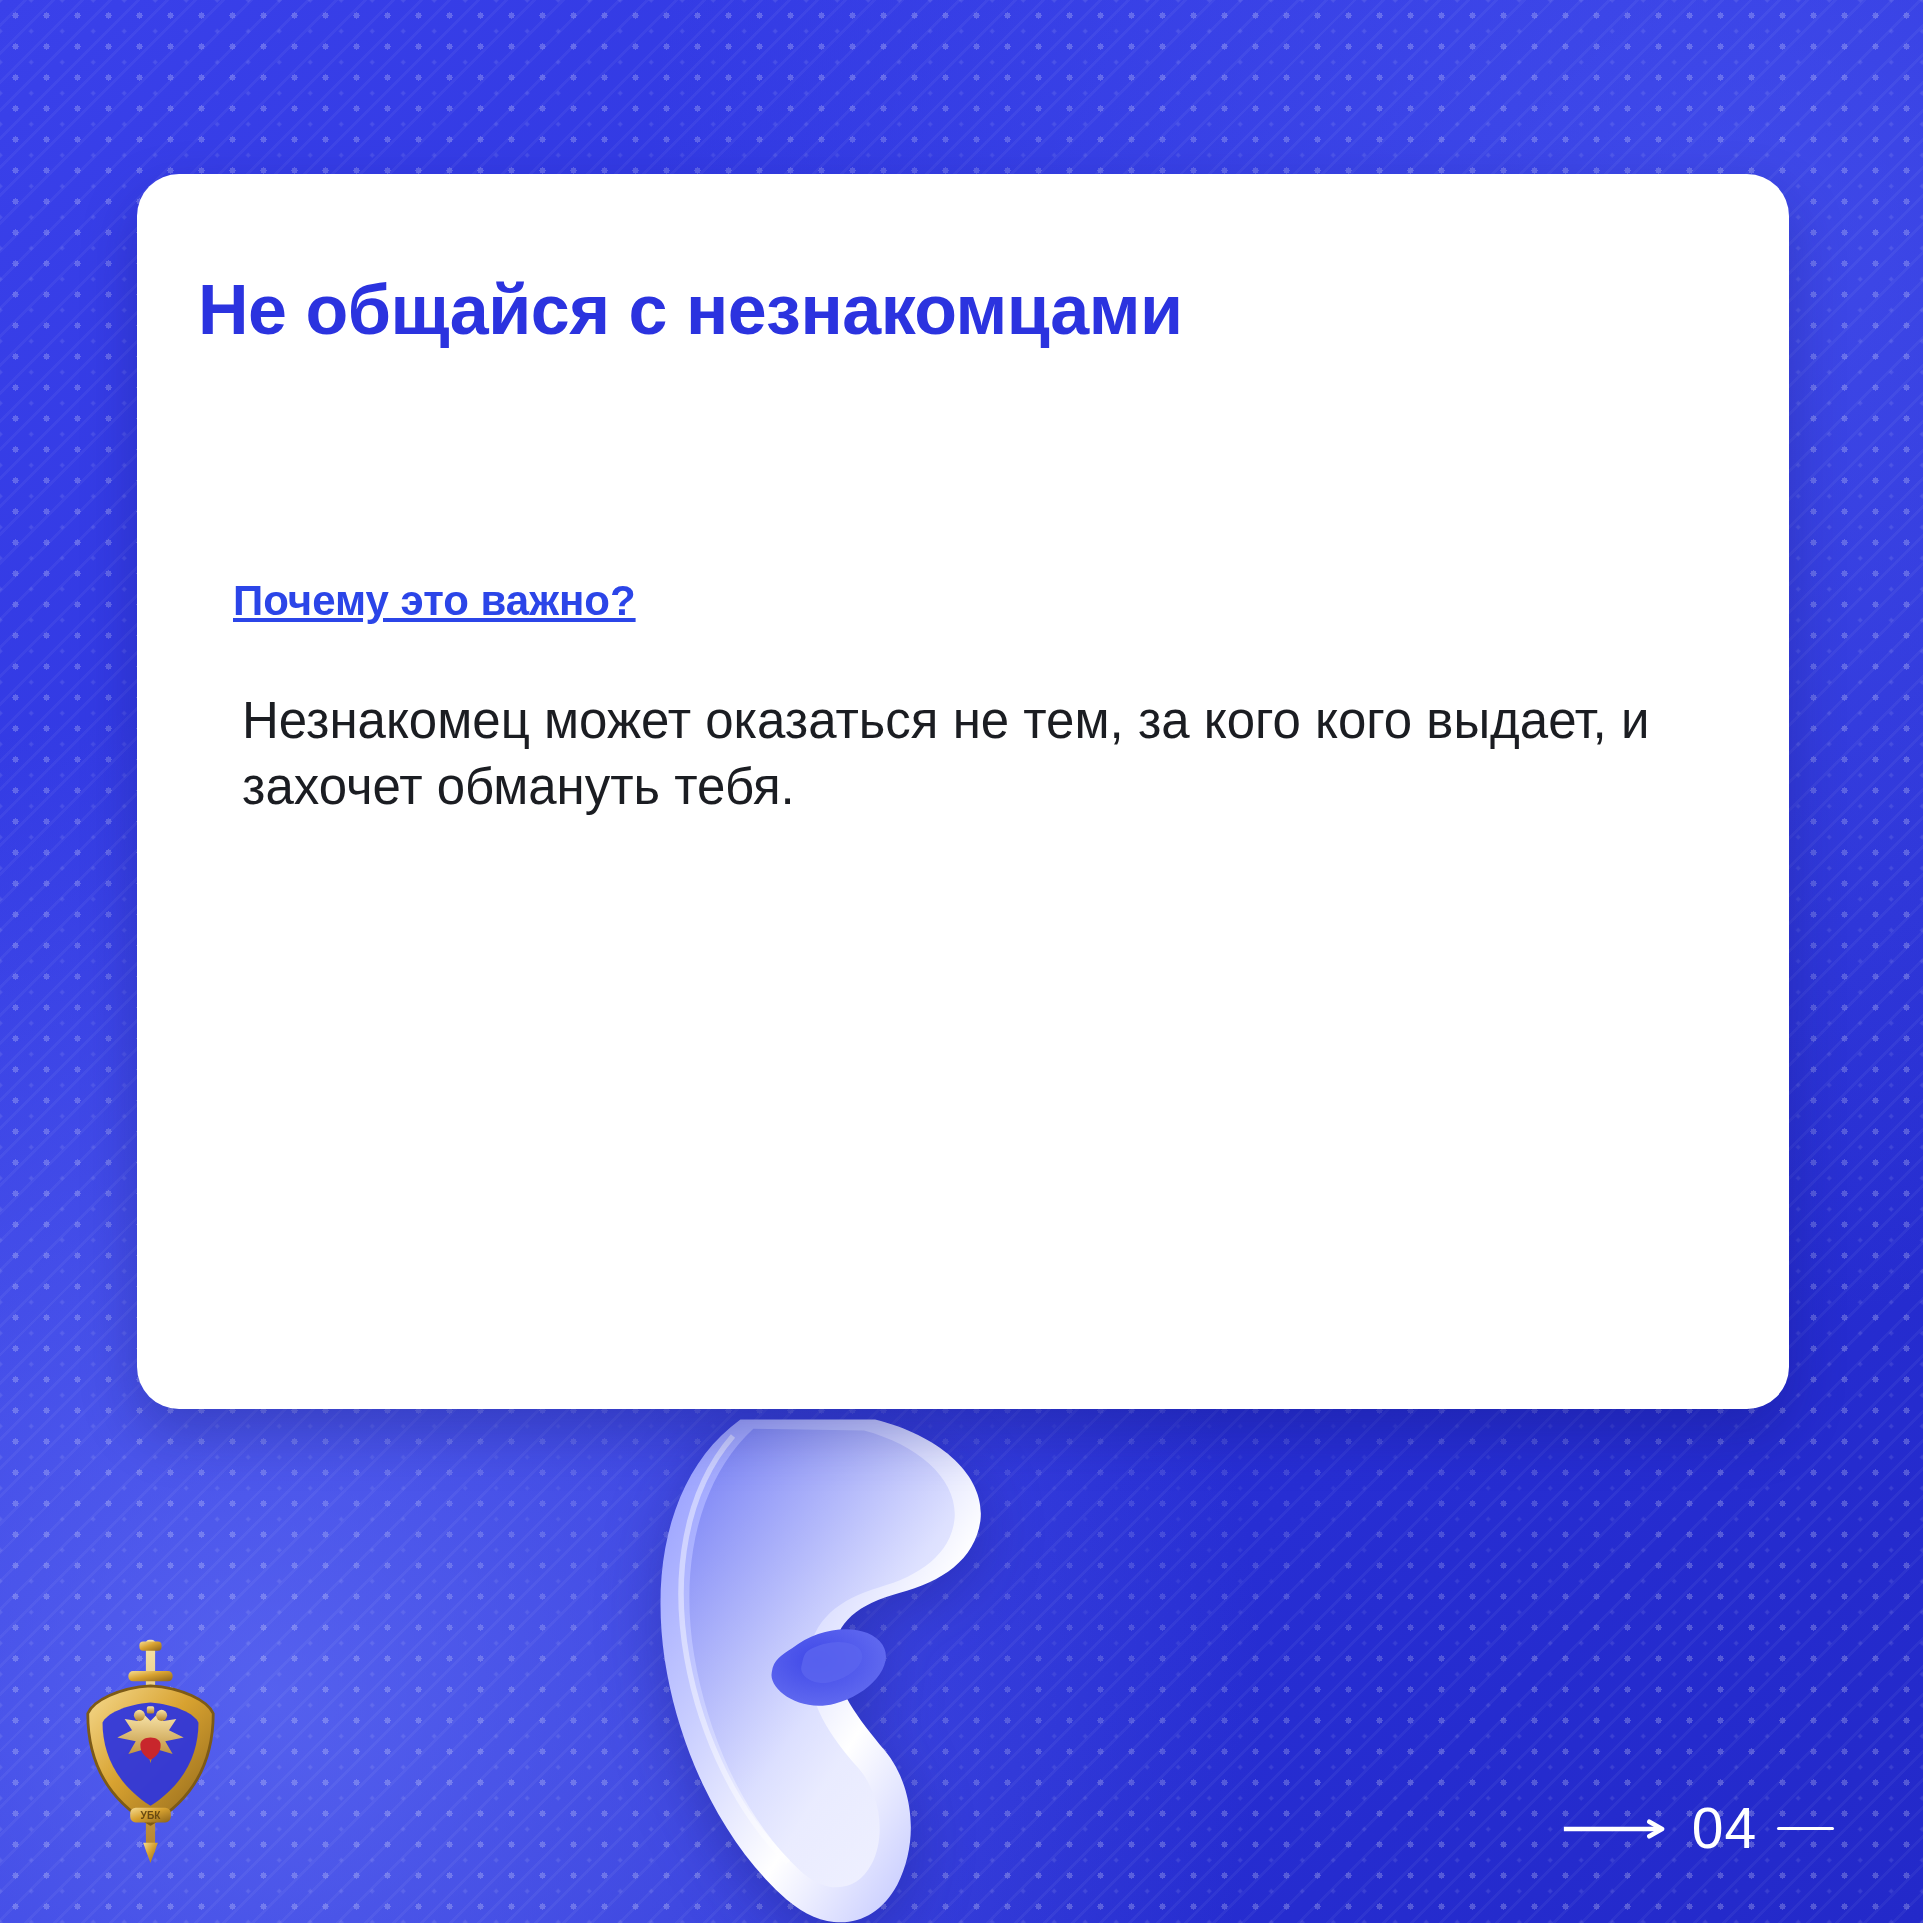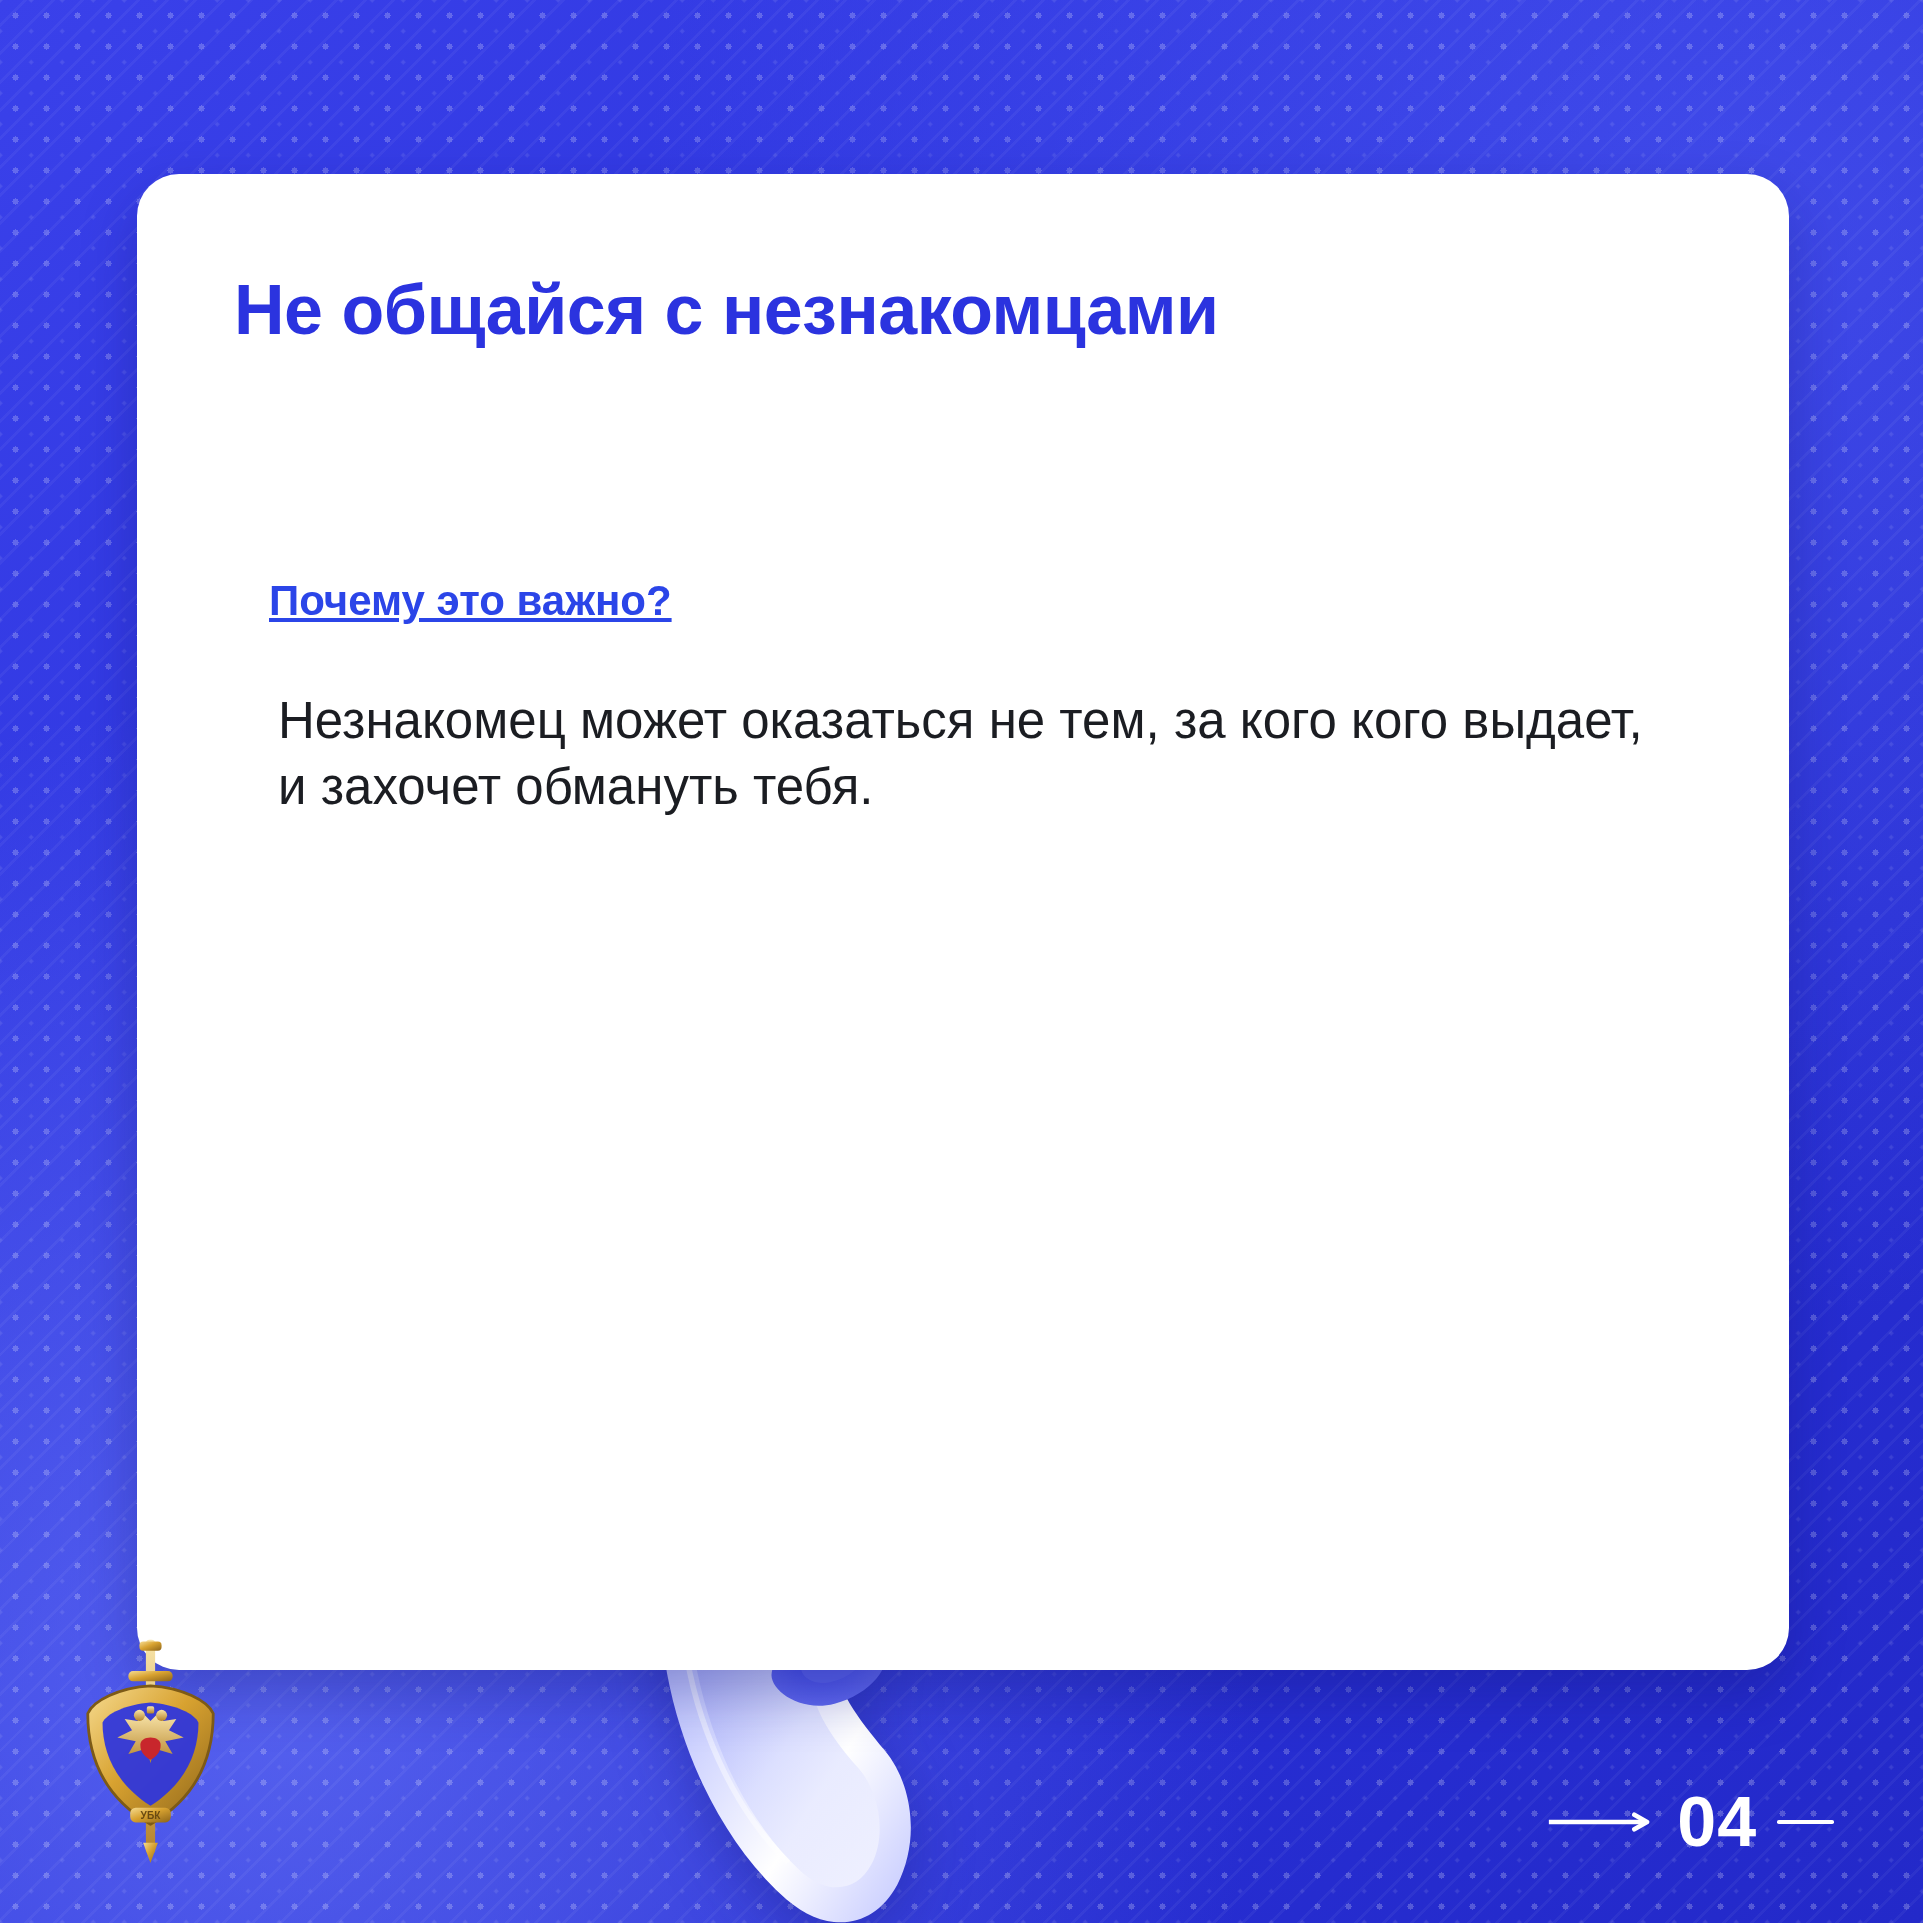--- a/index.html
+++ b/index.html
@@ -57,26 +57,26 @@
     height: 517px;
     filter: drop-shadow(0 16.6px 31px rgba(20,24,120,0.35));
   }
 
   
   .card {
     position: absolute;
     left: 137px;
     top: 174px;
     width: 1652px;
-    height: 1496px;
+    height: 1235px;
     background: #ffffff;
     border-radius: 42px;
     box-shadow: 0 24px 55px rgba(16,20,110,0.30);
     box-sizing: border-box;
-    padding: 100px 111px 0 97px;
+    padding: 100px 111px 0 61px;
   }
   .card-title {
     color: #2b33df;
     font-size: 70px;
     font-weight: bold;
     letter-spacing: -0.5px;
     line-height: 1.05;
     margin: 0 0 61px 0;
     white-space: nowrap;
   }
@@ -120,22 +120,22 @@
     align-items: center;
     gap: 20px;
     color: #ffffff;
   }
   .pager .arrow {
     display: block;
     width: 109px;
     height: 20px;
   }
   .pager .num {
-    font-size: 70px;
-    font-weight: bold;
+    font-size: 57px;
+    font-weight: normal;
     letter-spacing: 0.9px;
     line-height: 1;
     text-align: right;
   }
   .pager .tail {
     display: block;
     width: 57px;
     height: 3.7px;
     background: #ffffff;
     border-radius: 1.8px;

